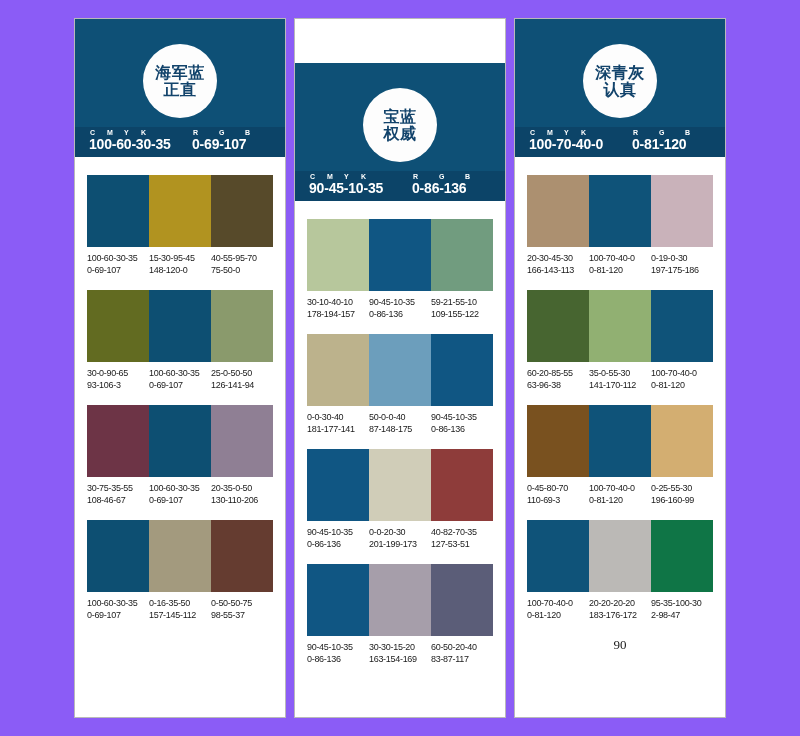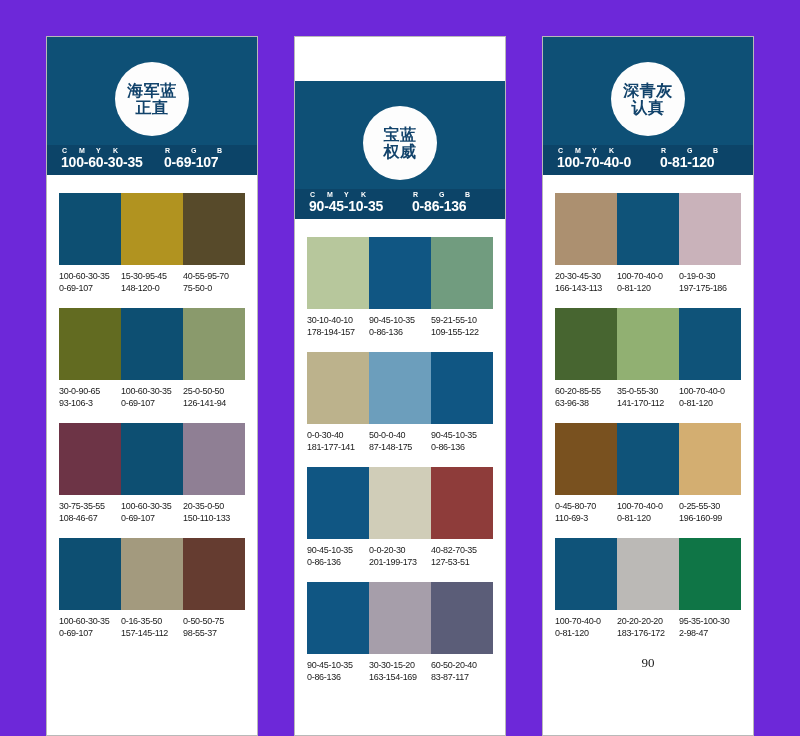--- a/index.html
+++ b/index.html
@@ -10,27 +10,26 @@
   body {
     width: 800px;
     height: 736px;
     font-family: "Liberation Sans", sans-serif;
     overflow: hidden;
   }
   .page {
     position: relative;
     width: 800px;
     height: 736px;
-    background: #6d28d9;
+    background: #8b5cf6;
     display: flex;
     justify-content: center;
-    gap: 36px;
+    gap: 8px;
     padding-top: 18px;
     box-sizing: border-box;
-    align-items: flex-end;
   }
   .card {
     width: 212px;
     height: 700px;
     background: #ffffff;
     border: 1px solid #b9b9b9;
     box-sizing: border-box;
     display: flex;
     flex-direction: column;
     align-items: center;
@@ -227,21 +226,21 @@
           <div class="label-cell">
             <span class="label-cmyk">30-75-35-55</span>
             <span class="label-rgb">108-46-67</span>
           </div>
           <div class="label-cell">
             <span class="label-cmyk">100-60-30-35</span>
             <span class="label-rgb">0-69-107</span>
           </div>
           <div class="label-cell">
             <span class="label-cmyk">20-35-0-50</span>
-            <span class="label-rgb">150-110-133</span>
+            <span class="label-rgb">130-110-206</span>
           </div>
         </div>
       </div>
       <div class="row">
         <div class="swatches">
           <div class="swatch" style="background-color: rgb(13, 79, 114);"></div>
           <div class="swatch" style="background-color: rgb(163, 154, 126);"></div>
           <div class="swatch" style="background-color: rgb(101, 60, 48);"></div>
         </div>
         <div class="labels">

